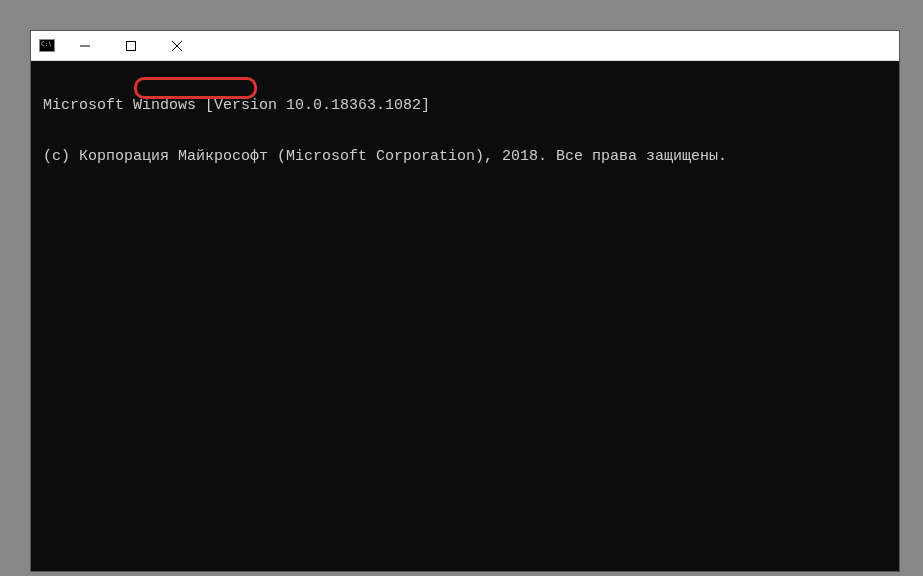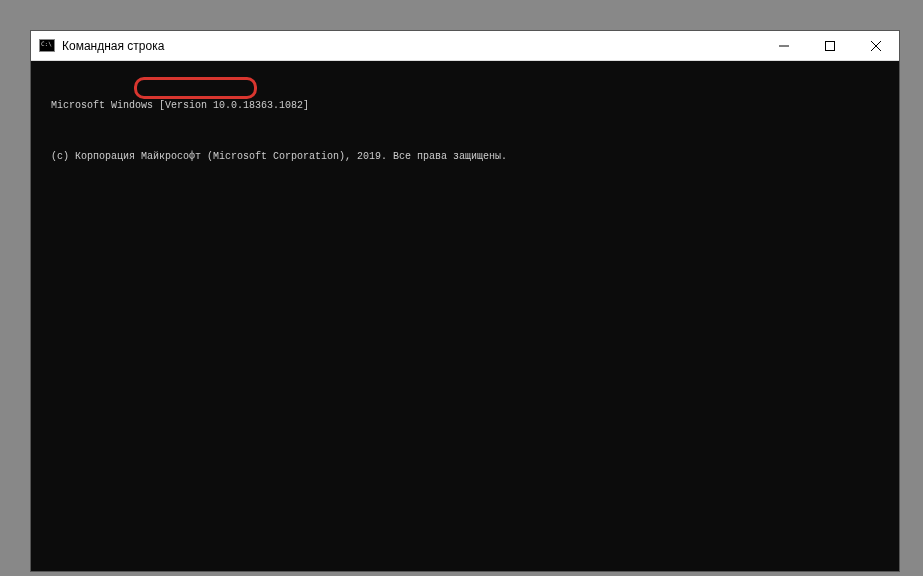--- a/index.html
+++ b/index.html
@@ -70,23 +70,23 @@
       justify-content: center;
       cursor: default;
     }
     .ctrl-btn svg {
       width: 10px;
       height: 10px;
     }
     .terminal {
       flex: 1;
       background: #0c0c0c;
-      padding: 2px 4px 4px 20px;
+      padding: 2px 4px 4px 12px;
       font-family: Consolas, "Courier New", monospace;
-      font-size: 10px;
+      font-size: 15px;
       line-height: 17px;
       color: #cccccc;
       white-space: pre;
       overflow: hidden;
       position: relative;
     }
     .terminal-line {
       white-space: pre;
     }
     .prompt-line {
@@ -99,21 +99,20 @@
       border-radius: 10px;
       pointer-events: none;
     }
   </style>
 </head>
 <body>
 
 <div class="window">
   <div class="titlebar">
     <span class="titlebar-icon"></span>
-    <span class="titlebar-title">Командная строка</span>
     <div class="window-controls">
       <div class="ctrl-btn">
         <svg viewBox="0 0 10 10">
             <line x1="0" y1="5" x2="10" y2="5" stroke="#000" stroke-width="1"></line>
           </svg>
       </div>
       <div class="ctrl-btn">
         <svg viewBox="0 0 10 10">
             <rect x="0.5" y="0.5" width="9" height="9" fill="none" stroke="#000" stroke-width="1"></rect>
           </svg>
@@ -121,17 +120,17 @@
       <div class="ctrl-btn close">
         <svg viewBox="0 0 10 10">
             <line x1="0" y1="0" x2="10" y2="10" stroke="#000" stroke-width="1"></line>
             <line x1="10" y1="0" x2="0" y2="10" stroke="#000" stroke-width="1"></line>
           </svg>
       </div>
     </div>
   </div>
   <div class="terminal">
     <div class="terminal-line">Microsoft Windows [Version 10.0.18363.1082]</div>
-    <div class="terminal-line">(c) Корпорация Майкрософт (Microsoft Corporation), 2019. Все права защищены.</div>
+    <div class="terminal-line">(c) Корпорация Майкрософт (Microsoft Corporation), 2018. Все права защищены.</div>
   </div>
 </div>
 
 <div class="highlight-box" style="left: 134px; top: 77px; width: 123px; height: 22px;"></div>
 
 </body></html>

